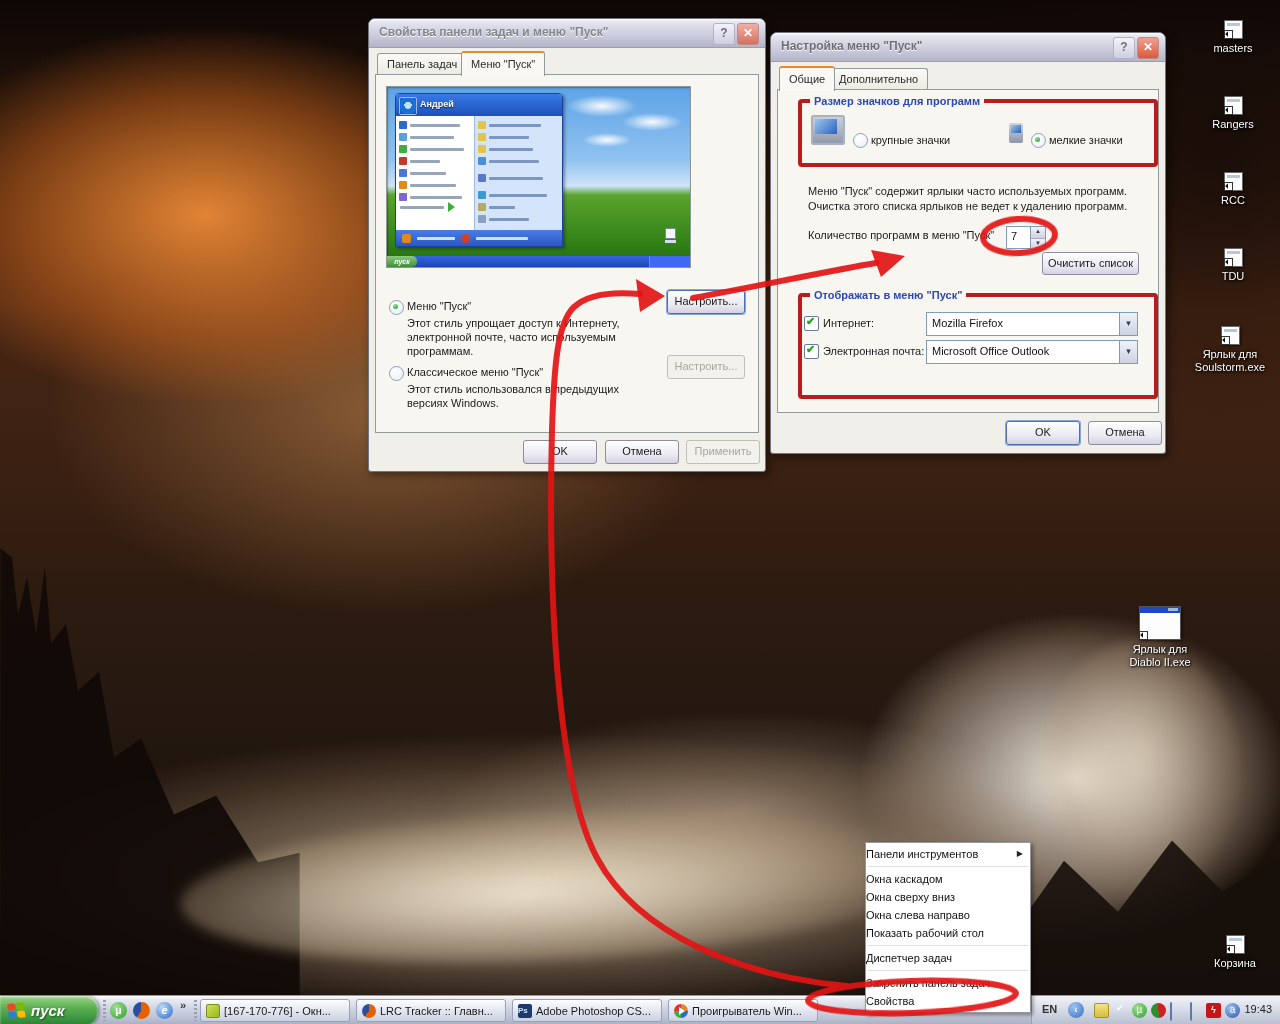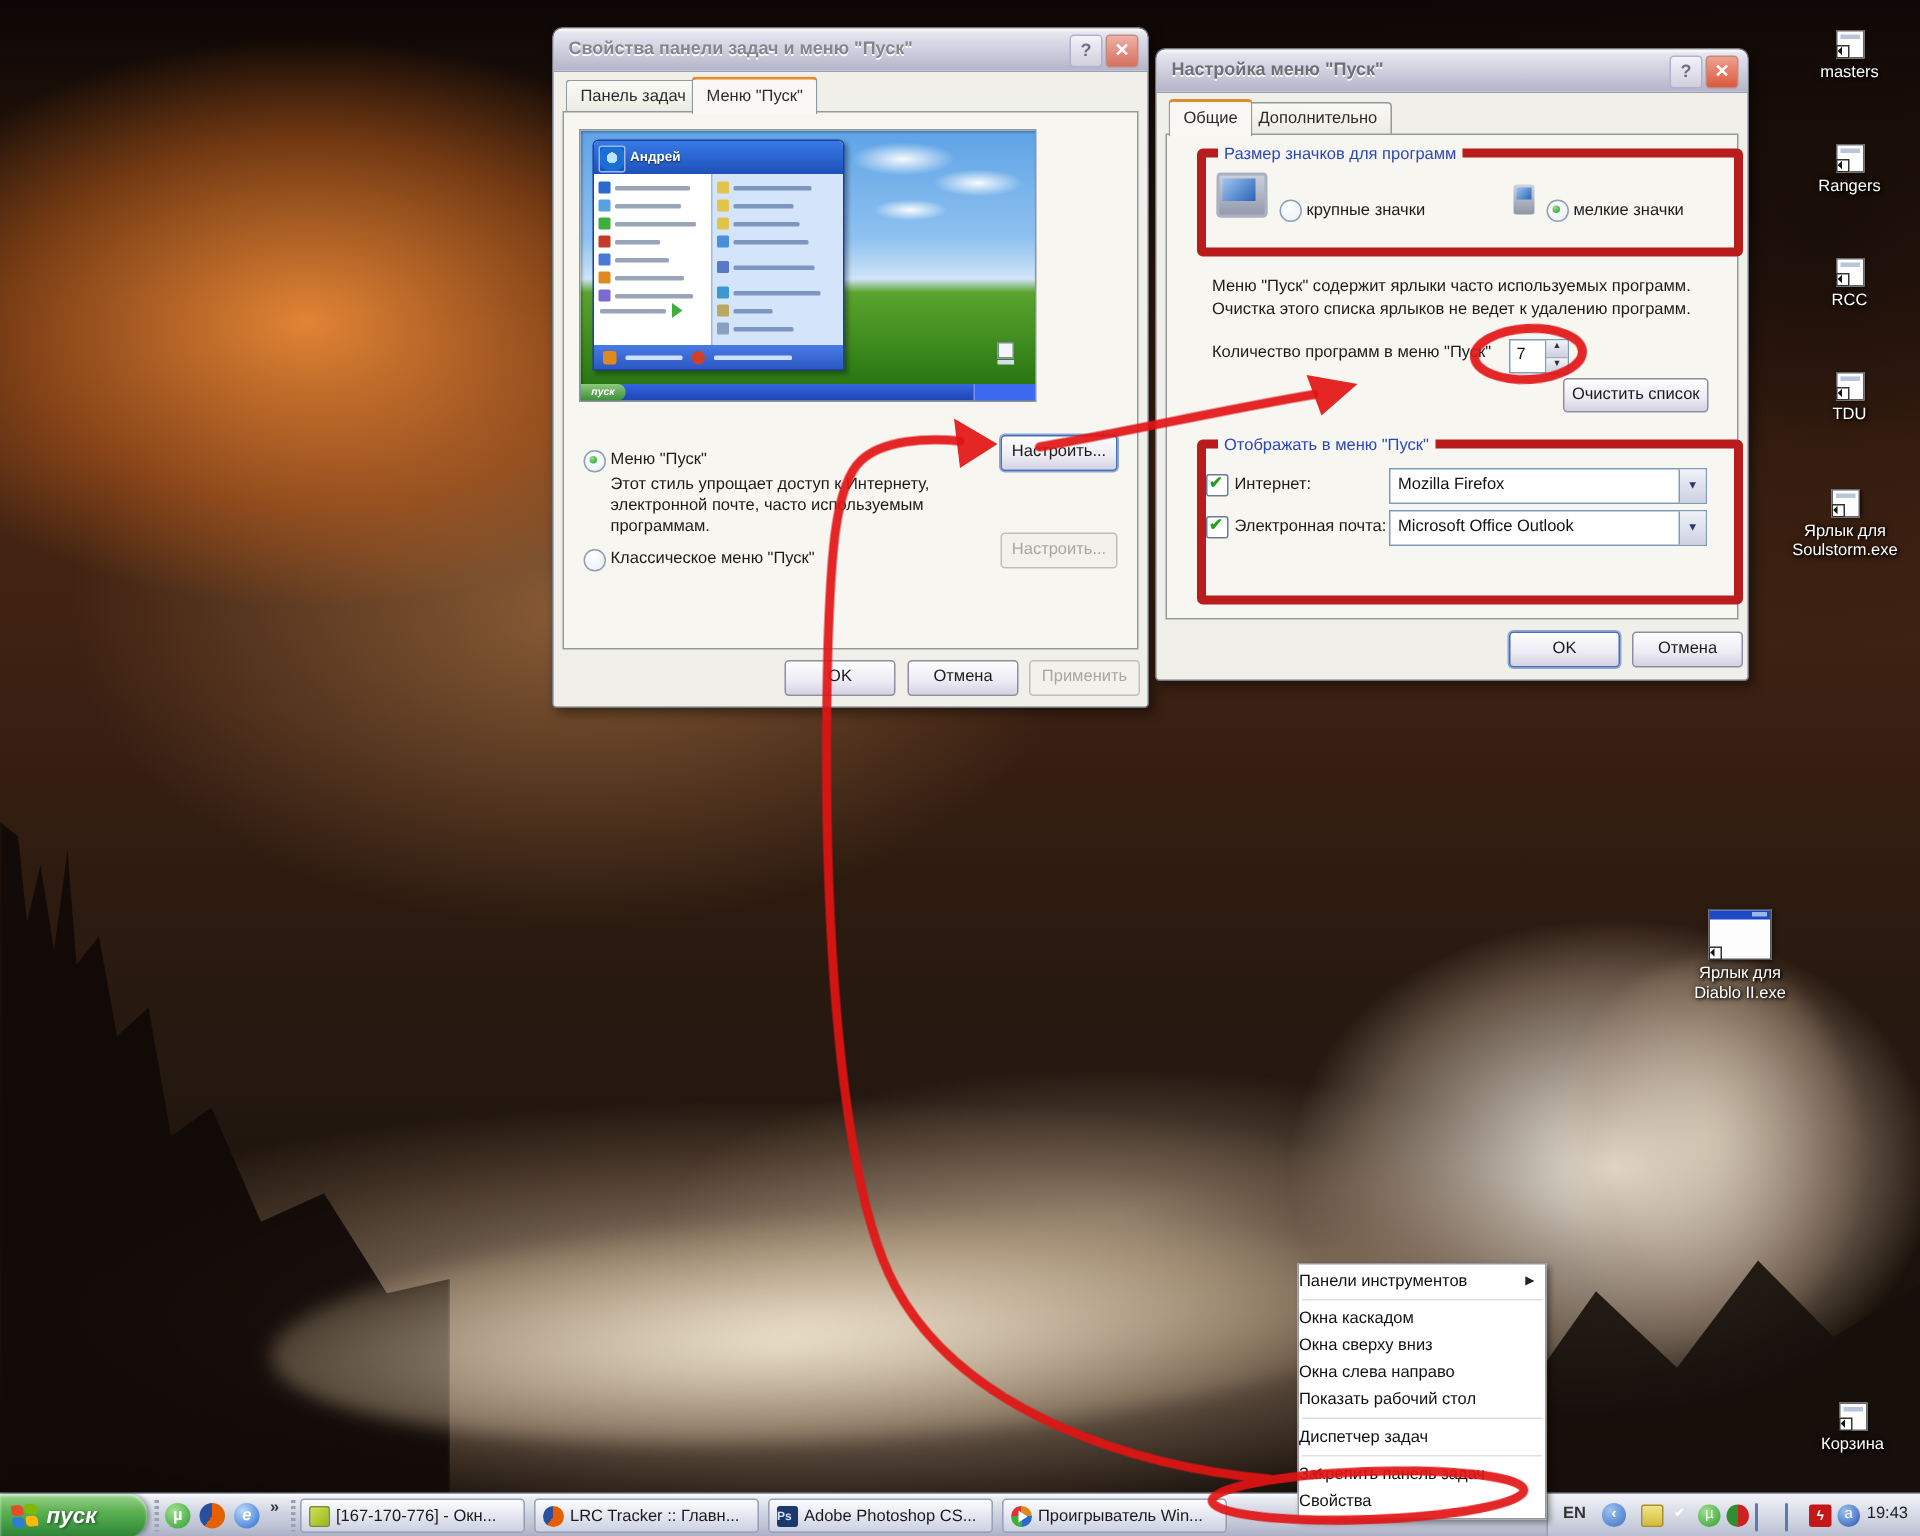--- a/index.html
+++ b/index.html
@@ -71,21 +71,21 @@
     background:radial-gradient(circle at 35% 30%,#fff,#e8eef4);cursor:pointer;}
   .xradio.sel::after{content:"";position:absolute;left:3px;top:3px;width:5px;height:5px;border-radius:50%;
     background:radial-gradient(circle at 35% 30%,#8fe08f,#1f9e1f);}
   .xcheck{position:absolute;width:13px;height:13px;border:1px solid #6a7a98;background:#fff;border-radius:2px;cursor:pointer;}
   .xcheck.on::after{content:"✔";position:absolute;left:1px;top:-2px;font-size:11px;color:#21a121;font-weight:bold;}
 
   .lbl{position:absolute;font-size:11px;color:#1b1b1b;white-space:nowrap;}
   .desc{position:absolute;font-size:11px;color:#1b1b1b;line-height:14px;}
 
   
-  .group{position:absolute;border:6px solid #b91c1c;border-radius:4px;}
+  .group{position:absolute;border:4px solid #b91c1c;border-radius:4px;font-weight:bold;}
   .group .legend{position:absolute;top:-8px;left:8px;background:#f7f6f1;padding:0 4px;font-size:11px;color:#2b48b8;white-space:nowrap;}
 
   
   .combo{position:absolute;height:22px;background:#fff;border:1px solid #7f9db9;cursor:pointer;}
   .combo .cval{position:absolute;left:5px;top:4px;font-size:11px;color:#111;white-space:nowrap;}
   .combo .cbtn{position:absolute;right:0;top:0;bottom:0;width:17px;border-left:1px solid #7f9db9;
     background:linear-gradient(180deg,#f0f2f8,#cdd2e2);text-align:center;font-size:9px;line-height:21px;color:#2b3a6b;}
 
   
   .spinbox{position:absolute;width:38px;height:21px;background:#fff;border:1px solid #7f9db9;}
@@ -336,20 +336,21 @@
     </div>
   </div>
 
   <span class="xradio sel" style="left:20px;top:281px;z-index:3;"></span>
   <span class="lbl" style="left:38px;top:281px;z-index:3;">Меню "Пуск"</span>
   <div class="desc" style="left:38px;top:297px;width:245px;z-index:3;">Этот стиль упрощает доступ к Интернету, электронной почте, часто используемым программам.</div>
   <div class="xbtn focus" style="left:298px;top:271px;width:76px;z-index:3;">Настроить...</div>
 
   <span class="xradio" style="left:20px;top:347px;z-index:3;"></span>
   <span class="lbl" style="left:38px;top:347px;z-index:3;">Классическое меню "Пуск"</span>
+  <div class="desc" style="left:38px;top:363px;width:245px;z-index:3;">Этот стиль использовался в предыдущих версиях Windows.</div>
   <div class="xbtn disabled" style="left:298px;top:336px;width:76px;z-index:3;">Настроить...</div>
 
   <div class="xbtn" style="left:154px;top:421px;width:72px;">OK</div>
   <div class="xbtn" style="left:236px;top:421px;width:72px;">Отмена</div>
   <div class="xbtn disabled" style="left:317px;top:421px;width:72px;">Применить</div>
 </div>
 
 <div class="xp-win d2" style="left:770px;top:32px;width:394px;height:420px;z-index:26;">
   <div class="titlebar">
     <span class="ttext">Настройка меню "Пуск"</span>

